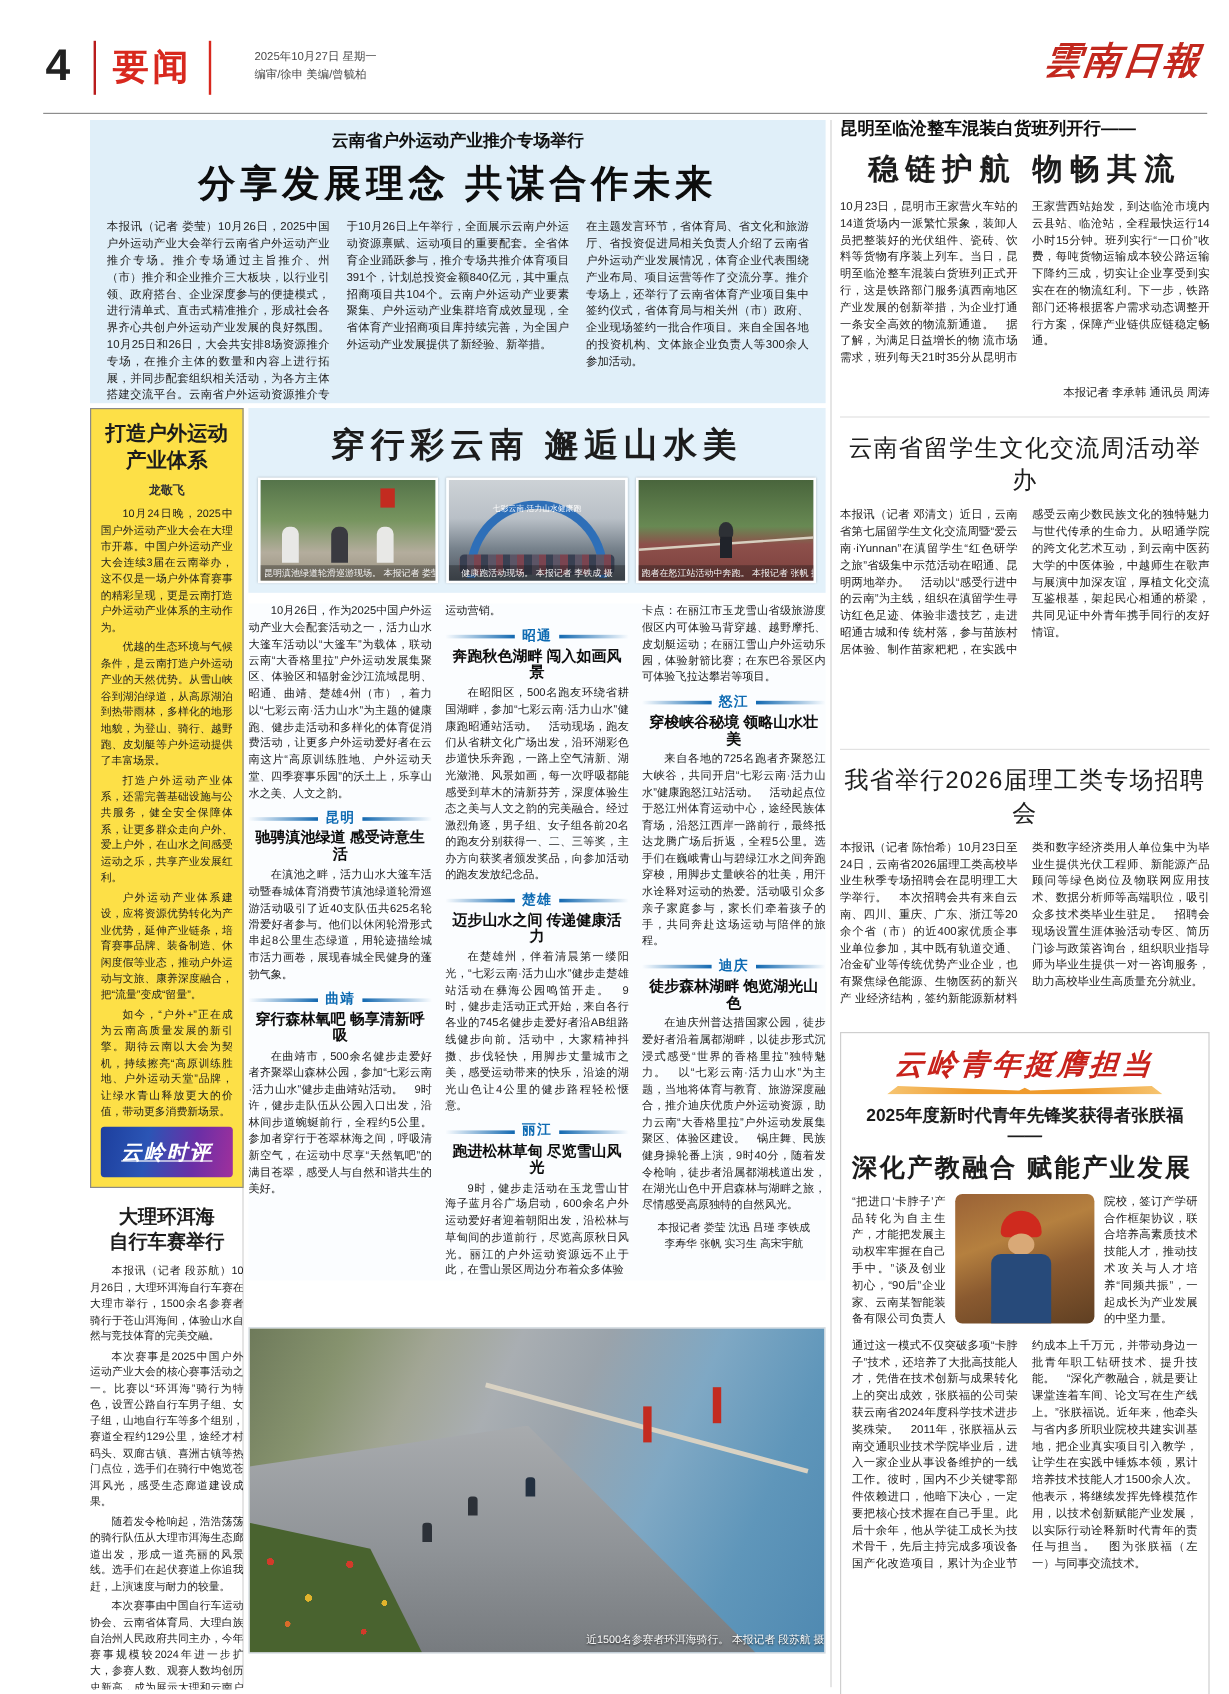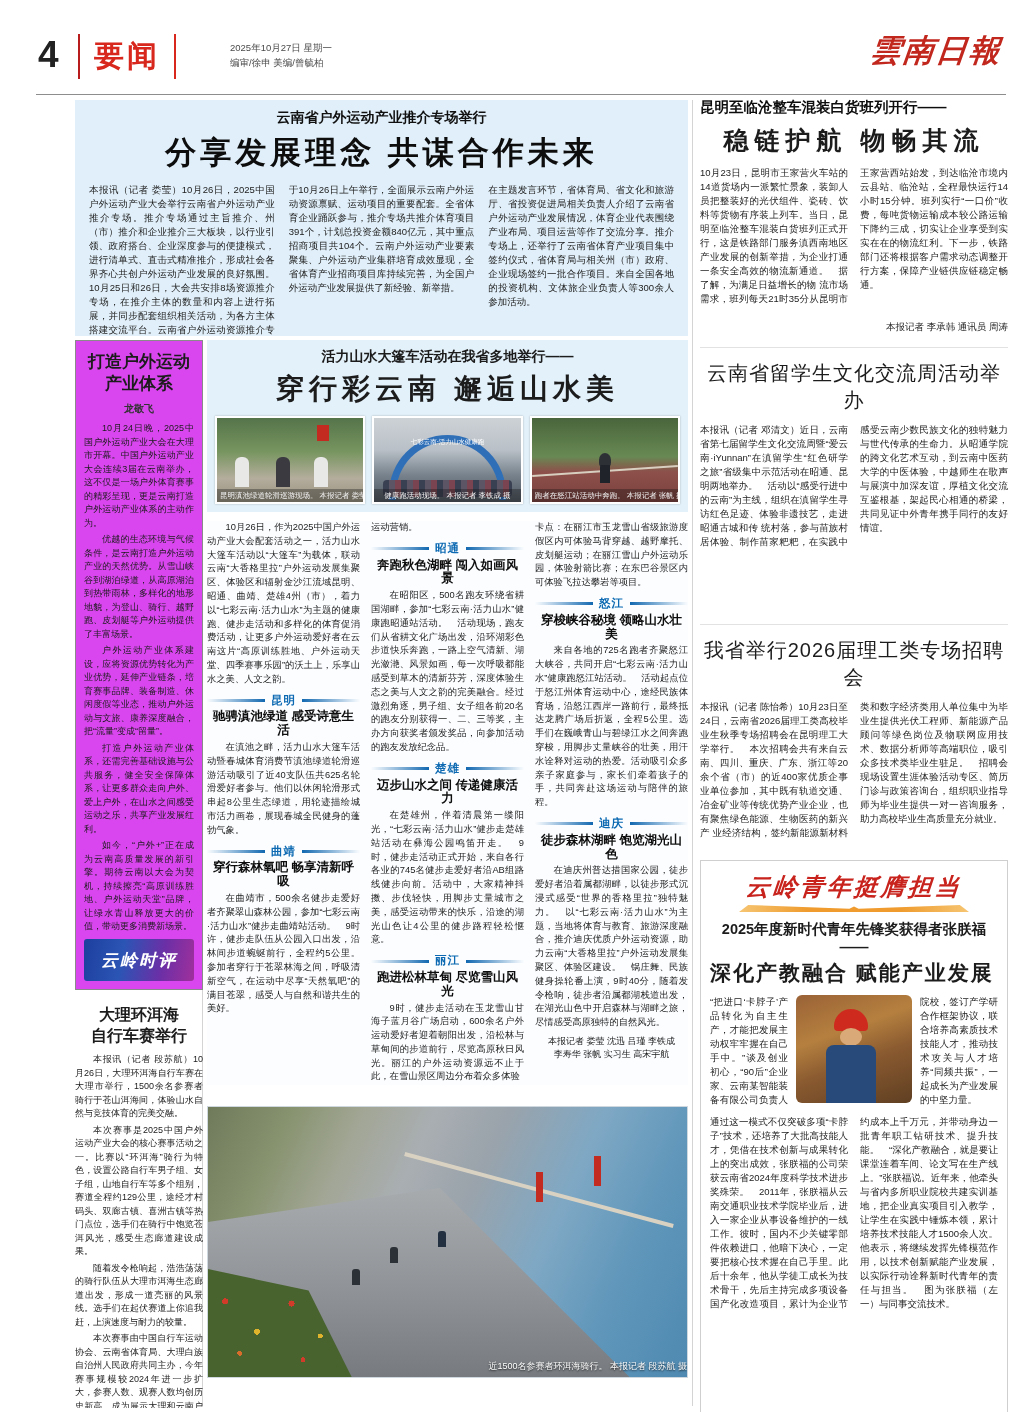--- a/index.html
+++ b/index.html
@@ -12,21 +12,21 @@
     color: #1c1c1c;
     overflow: hidden;
   }
 
   
   .hdr { position:absolute; left:36px; top:28px; right:18px; height:62px; }
   .hdr-rule { position:absolute; left:36px; right:18px; top:94px; border-top:1px solid #8d8d8d; }
   .pagenum { position:absolute; left:2px; top:6px; font-size:37px; font-weight:bold; color:#222; }
   .secname { position:absolute; left:42px; top:6px; font-size:30px; font-weight:bold; color:#d8281e;
              letter-spacing:3px; border-left:2px solid #b91c1c; border-right:2px solid #d8281e; padding:2px 14px; }
-  .dateblk { position:absolute; left:194px; top:12px; font-size:9.5px; color:#4a4a4a; line-height:15px; }
+  .dateblk { position:absolute; left:176px; top:12px; font-size:9.5px; color:#4a4a4a; line-height:15px; }
   .masthead { position:absolute; right:4px; top:2px; font-family:"DejaVu Serif","Liberation Serif",serif;
               font-style:italic; font-weight:bold; font-size:31px; color:#c2271d; letter-spacing:2px;
               transform:skewX(-6deg); }
 
   
   .body-sm { font-size:9.5px; line-height:14px; text-align:justify; color:#222; }
   .byline { text-align:right; font-size:9.5px; color:#222; margin-top:3px; }
 
   
   .lead { position:absolute; left:75px; top:100px; width:613px; height:236px;
@@ -65,29 +65,29 @@
   .ytop .ycol { flex:1; overflow:hidden; }
   .yphoto { width:116px; height:108px; border-radius:6px; flex:0 0 116px; position:relative; overflow:hidden;
             background:linear-gradient(160deg,#9a6236 0%,#b5803f 35%,#8a5a30 60%,#5f3f22 100%); }
   .yp-helmet { position:absolute; left:38px; top:14px; width:34px; height:22px; border-radius:17px 17px 4px 4px; background:#cf2a1e; }
   .yp-face { position:absolute; left:44px; top:33px; width:22px; height:18px; border-radius:50%; background:#d9a977; }
   .yp-body { position:absolute; left:30px; top:50px; width:50px; height:58px; border-radius:8px 8px 0 0; background:#274a7a; }
   .yrest { columns:2; column-gap:12px; height:372px; overflow:hidden; margin-top:8px; }
 
   
   .essay { position:absolute; left:75px; top:340px; width:128px; height:650px;
-           border:1px solid #8a8a8a; padding:10px 8px 8px; background:#d946ef; display:flex; flex-direction:column; }
+           border:1px solid #8a8a8a; padding:10px 8px 8px; background:#fde047; display:flex; flex-direction:column; }
   .essay-title { text-align:center; font-size:17px; font-weight:bold; line-height:22px; }
   .essay-author { text-align:center; font-size:10px; font-weight:bold; margin:7px 0 6px; color:#333; }
   .essay-body { flex:1; overflow:hidden; font-size:9px; line-height:13.5px; text-align:justify; }
   .essay-body p { text-indent:2em; margin-bottom:3px; }
   .sblogo { height:42px; margin-top:6px; border-radius:3px;
             background:linear-gradient(100deg,#1d3f9e 0%,#2b55b5 35%,#6b2fa6 70%,#a0309c 100%);
             color:#fff; font-weight:bold; font-style:italic; font-size:17px; letter-spacing:2px;
-            display:flex; align-items:center; justify-content:center; }
+            display:flex; align-items:center; justify-content:center;text-decoration:underline; }
   .race { position:absolute; left:75px; top:1004px; width:128px; height:404px; overflow:hidden; }
   .race-title { text-align:center; font-size:16px; font-weight:bold; line-height:21px; margin-bottom:7px; }
   .race-body { font-size:9px; line-height:13.5px; text-align:justify; }
   .race-body p { text-indent:2em; margin-bottom:3px; }
 
   
   .feature { position:absolute; left:207px; top:340px; width:481px; }
   .feat-head { background:#e3f1fa; padding:8px 8px 8px; }
   .feat-kicker { text-align:center; font-size:14px; font-weight:bold; }
   .feat-headline { text-align:center; font-size:28px; font-weight:bold; letter-spacing:5px; margin:4px 0 8px; }
@@ -230,43 +230,42 @@
 
 <div class="essay">
   <div class="essay-title">
     <div>打造户外运动</div>
     <div>产业体系</div>
   </div>
   <div class="essay-author">龙敬飞</div>
   <div class="essay-body">
     <p>10月24日晚，2025中国户外运动产业大会在大理市开幕。中国户外运动产业大会连续3届在云南举办，这不仅是一场户外体育赛事的精彩呈现，更是云南打造户外运动产业体系的主动作为。</p>
     <p>优越的生态环境与气候条件，是云南打造户外运动产业的天然优势。从雪山峡谷到湖泊绿道，从高原湖泊到热带雨林，多样化的地形地貌，为登山、骑行、越野跑、皮划艇等户外运动提供了丰富场景。</p>
+    <p>打造户外运动产业体系，还需完善基础设施与公共服务，健全安全保障体系，让更多群众走向户外、爱上户外，在山水之间感受运动之乐，共享产业发展红利。</p>
     <p>户外运动产业体系建设，应将资源优势转化为产业优势，延伸产业链条，培育赛事品牌、装备制造、休闲度假等业态，推动户外运动与文旅、康养深度融合，把“流量”变成“留量”。</p>
-    <p>打造户外运动产业体系，还需完善基础设施与公共服务，健全安全保障体系，让更多群众走向户外、爱上户外，在山水之间感受运动之乐，共享产业发展红利。</p>
     <p>如今，“户外+”正在成为云南高质量发展的新引擎。期待云南以大会为契机，持续擦亮“高原训练胜地、户外运动天堂”品牌，让绿水青山释放更大的价值，带动更多消费新场景。</p>
   </div>
   <div class="sblogo">云岭时评</div>
 </div>
 
 <div class="race">
   <div class="race-title">
     <div>大理环洱海</div>
     <div>自行车赛举行</div>
   </div>
   <div class="race-body">
     <p>本报讯（记者 段苏航）10月26日，大理环洱海自行车赛在大理市举行，1500余名参赛者骑行于苍山洱海间，体验山水自然与竞技体育的完美交融。</p>
     <p>本次赛事是2025中国户外运动产业大会的核心赛事活动之一。比赛以“环洱海”骑行为特色，设置公路自行车男子组、女子组，山地自行车等多个组别，赛道全程约129公里，途经才村码头、双廊古镇、喜洲古镇等热门点位，选手们在骑行中饱览苍洱风光，感受生态廊道建设成果。</p>
     <p>随着发令枪响起，浩浩荡荡的骑行队伍从大理市洱海生态廊道出发，形成一道亮丽的风景线。选手们在起伏赛道上你追我赶，上演速度与耐力的较量。</p>
     <p>本次赛事由中国自行车运动协会、云南省体育局、大理白族自治州人民政府共同主办，今年赛事规模较2024年进一步扩大，参赛人数、观赛人数均创历史新高，成为展示大理和云南户外运动魅力的重要窗口。</p>
   </div>
 </div>
 
 <div class="feature">
   <div class="feat-head">
-    <div class="feat-kicker">活力山水大篷车活动在我省多地举行——</div>
     <div class="feat-headline">穿行彩云南 邂逅山水美</div>
     <div class="feat-photos">
       <div class="fphoto ph1">
         <div class="flag"></div>
         <div class="walker w1"></div>
         <div class="walker w2"></div>
         <div class="walker w3"></div>
         <div class="fcap">昆明滇池绿道轮滑巡游现场。 本报记者 娄莹 摄</div>
       </div>
       <div class="fphoto ph2">

